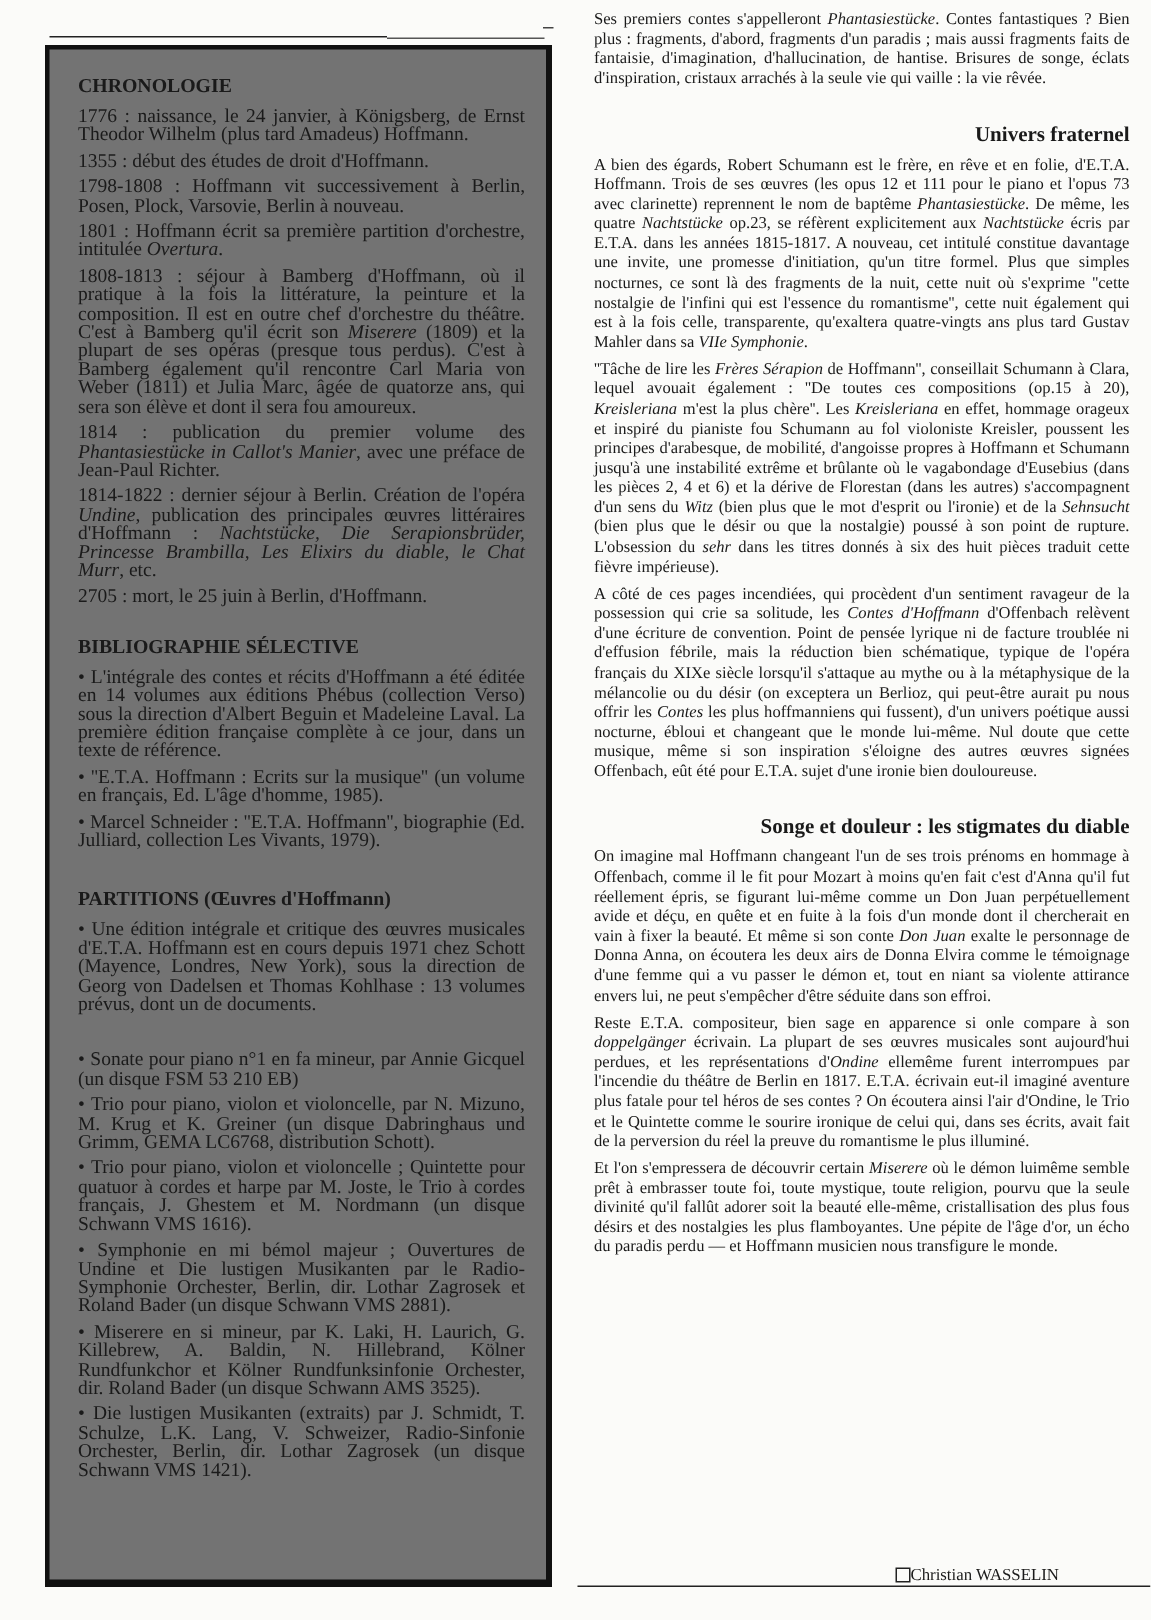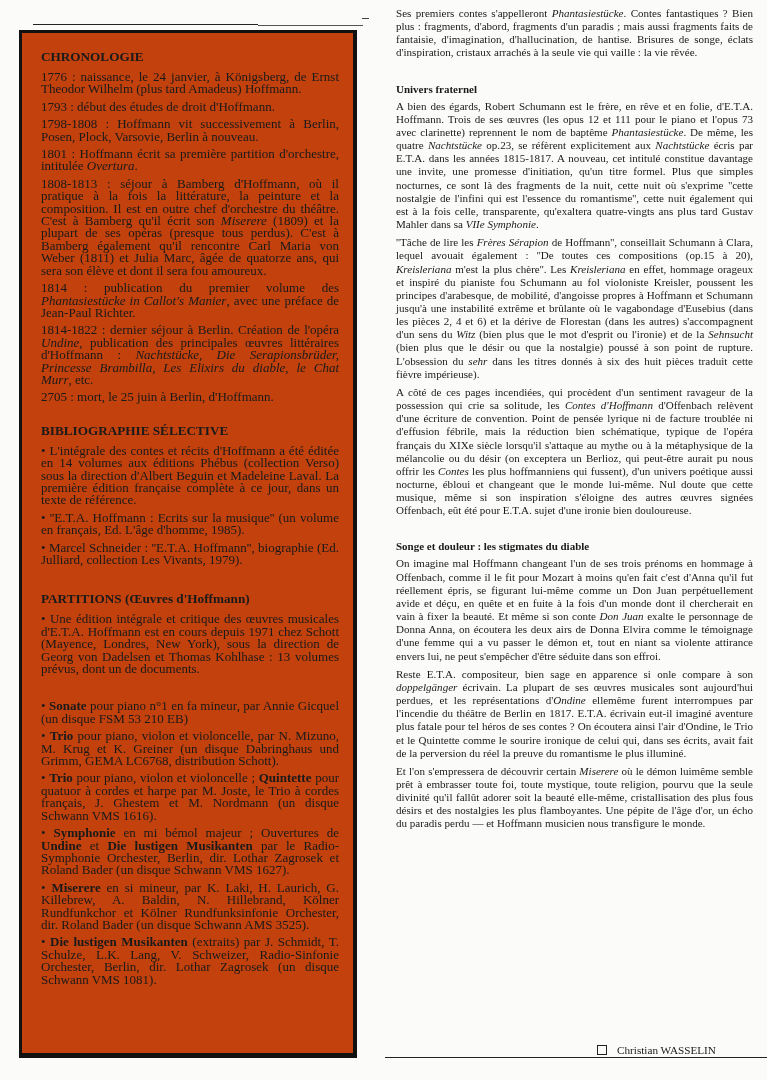--- a/index.html
+++ b/index.html
@@ -4,51 +4,51 @@
 <style>
   html, body { margin:0; padding:0; }
   body {
     width:767px; height:1080px; background:#fbfbf9; position:relative; overflow:hidden;
     font-family:"Liberation Serif", serif; color:#1a1a1a;
   }
   .top-rule-left { position:absolute; left:33px; top:24px; width:225px; height:1px; background:#222; }
   .top-rule-mid { position:absolute; left:258px; top:25px; width:105px; height:1px; background:#555; }
   .top-rule-right { position:absolute; left:362px; top:18px; width:7px; height:1px; background:#444; }
   .box {
-    position:absolute; left:19px; top:30px; width:331px; height:1020px;
+    position:absolute; left:30px; top:30px; width:331px; height:1020px;
     border:3px solid #111; border-right-width:4px; border-bottom-width:5px;
-    box-sizing:content-box; background:#c2410c;
+    box-sizing:content-box; background:#737373;
   }
   .box-inner { position:absolute; left:19px; top:16px; width:298px; }
   .sec-title { font-weight:bold; font-size:13.2px; margin:0 0 6px 0; letter-spacing:0; }
   .p { font-size:13px; line-height:12.4px; margin:0 0 5px 0; text-align:justify; }
   .gap-lg { height:14px; }
   .gap-xl { height:20px; }
   .right-col { position:absolute; left:396px; top:7px; width:357px; }
   .rp { font-size:11.05px; line-height:13.15px; margin:0 0 5px 0; text-align:justify; }
-  .sub { font-weight:bold; font-size:11px; margin:0 0 5px 0; }
+  .sub { font-weight:bold; font-size:14px; margin:0 0 5px 0;text-align:right; }
   .rgap { height:18px; }
-  .signature { position:absolute; left:597px; top:1044px; font-size:11.2px; display:flex; align-items:center; gap:10px; }
+  .signature { position:absolute; left:597px; top:1044px; font-size:11.2px; display:flex; align-items:center; }
   .sig-box { width:8px; height:8px; border:1px solid #222; display:inline-block; }
   .sig-rule { position:absolute; left:385px; top:1057px; width:382px; height:1px; background:#222; }
   i { font-style:italic; }
-  b { font-weight:bold; }
+  b { font-weight:normal; }
 </style>
 </head>
 <body>
 
 <div class="top-rule-left"></div>
 <div class="top-rule-mid"></div>
 <div class="top-rule-right"></div>
 
 <div class="box">
   <div class="box-inner">
     <div class="sec-title">CHRONOLOGIE</div>
     <p class="p">1776 : naissance, le 24 janvier, à Königsberg, de Ernst Theodor Wilhelm (plus tard Amadeus) Hoffmann.</p>
-    <p class="p">1793 : début des études de droit d'Hoffmann.</p>
+    <p class="p">1355 : début des études de droit d'Hoffmann.</p>
     <p class="p">1798-1808 : Hoffmann vit successivement à Berlin, Posen, Plock, Varsovie, Berlin à nouveau.</p>
     <p class="p"><span>1801 : Hoffmann écrit sa première partition d'orchestre, intitulée </span><i>Overtura</i><span>.</span></p>
     <p class="p"><span>1808-1813 : séjour à Bamberg d'Hoffmann, où il pratique à la fois la littérature, la peinture et la composition. Il est en outre chef d'orchestre du théâtre. C'est à Bamberg qu'il écrit son </span><i>Miserere</i><span> (1809) et la plupart de ses opéras (presque tous perdus). C'est à Bamberg également qu'il rencontre Carl Maria von Weber (1811) et Julia Marc, âgée de quatorze ans, qui sera son élève et dont il sera fou amoureux.</span></p>
     <p class="p"><span>1814 : publication du premier volume des </span><i>Phantasiestücke in Callot's Manier</i><span>, avec une préface de Jean-Paul Richter.</span></p>
     <p class="p"><span>1814-1822 : dernier séjour à Berlin. Création de l'opéra </span><i>Undine</i><span>, publication des principales œuvres littéraires d'Hoffmann : </span><i>Nachtstücke, Die Serapionsbrüder, Princesse Brambilla, Les Elixirs du diable, le Chat Murr</i><span>, etc.</span></p>
     <p class="p">2705 : mort, le 25 juin à Berlin, d'Hoffmann.</p>
 
     <div class="gap-lg"></div>
     <div class="sec-title">BIBLIOGRAPHIE SÉLECTIVE</div>
     <p class="p">• L'intégrale des contes et récits d'Hoffmann a été éditée en 14 volumes aux éditions Phébus (collection Verso) sous la direction d'Albert Beguin et Madeleine Laval. La première édition française complète à ce jour, dans un texte de référence.</p>
@@ -56,23 +56,23 @@
     <p class="p">• Marcel Schneider : ''E.T.A. Hoffmann'', biographie (Ed. Julliard, collection Les Vivants, 1979).</p>
 
     <div class="gap-xl"></div>
     <div class="sec-title">PARTITIONS (Œuvres d'Hoffmann)</div>
     <p class="p">• Une édition intégrale et critique des œuvres musicales d'E.T.A. Hoffmann est en cours depuis 1971 chez Schott (Mayence, Londres, New York), sous la direction de Georg von Dadelsen et Thomas Kohlhase : 13 volumes prévus, dont un de documents.</p>
 
     <div class="gap-xl"></div>
     <p class="p">• <b>Sonate</b><span> pour piano n°1 en fa mineur, par Annie Gicquel (un disque FSM 53 210 EB)</span></p>
     <p class="p">• <b>Trio</b><span> pour piano, violon et violoncelle, par N. Mizuno, M. Krug et K. Greiner (un disque Dabringhaus und Grimm, GEMA LC6768, distribution Schott).</span></p>
     <p class="p">• <b>Trio</b><span> pour piano, violon et violoncelle ; </span><b>Quintette</b><span> pour quatuor à cordes et harpe par M. Joste, le Trio à cordes français, J. Ghestem et M. Nordmann (un disque Schwann VMS 1616).</span></p>
-    <p class="p">• <b>Symphonie</b><span> en mi bémol majeur ; Ouvertures de </span><b>Undine</b><span> et </span><b>Die lustigen Musikanten</b><span> par le Radio-Symphonie Orchester, Berlin, dir. Lothar Zagrosek et Roland Bader (un disque Schwann VMS 1627).</span></p>
+    <p class="p">• <b>Symphonie</b><span> en mi bémol majeur ; Ouvertures de </span><b>Undine</b><span> et </span><b>Die lustigen Musikanten</b><span> par le Radio-Symphonie Orchester, Berlin, dir. Lothar Zagrosek et Roland Bader (un disque Schwann VMS 2881).</span></p>
     <p class="p">• <b>Miserere</b><span> en si mineur, par K. Laki, H. Laurich, G. Killebrew, A. Baldin, N. Hillebrand, Kölner Rundfunkchor et Kölner Rundfunksinfonie Orchester, dir. Roland Bader (un disque Schwann AMS 3525).</span></p>
-    <p class="p">• <b>Die lustigen Musikanten</b><span> (extraits) par J. Schmidt, T. Schulze, L.K. Lang, V. Schweizer, Radio-Sinfonie Orchester, Berlin, dir. Lothar Zagrosek (un disque Schwann VMS 1081).</span></p>
+    <p class="p">• <b>Die lustigen Musikanten</b><span> (extraits) par J. Schmidt, T. Schulze, L.K. Lang, V. Schweizer, Radio-Sinfonie Orchester, Berlin, dir. Lothar Zagrosek (un disque Schwann VMS 1421).</span></p>
   </div>
 </div>
 
 <div class="right-col">
   <p class="rp"><span>Ses premiers contes s'appelleront </span><i>Phantasiestücke</i><span>. Contes fantastiques ? Bien plus : fragments, d'abord, fragments d'un paradis ; mais aussi fragments faits de fantaisie, d'imagination, d'hallucination, de hantise. Brisures de songe, éclats d'inspiration, cristaux arrachés à la seule vie qui vaille : la vie rêvée.</span></p>
 
   <div class="rgap"></div>
   <div class="sub">Univers fraternel</div>
   <p class="rp"><span>A bien des égards, Robert Schumann est le frère, en rêve et en folie, d'E.T.A. Hoffmann. Trois de ses œuvres (les opus 12 et 111 pour le piano et l'opus 73 avec clarinette) reprennent le nom de baptême </span><i>Phantasiestücke</i><span>. De même, les quatre </span><i>Nachtstücke</i><span> op.23, se réfèrent explicitement aux </span><i>Nachtstücke</i><span> écris par E.T.A. dans les années 1815-1817. A nouveau, cet intitulé constitue davantage une invite, une promesse d'initiation, qu'un titre formel. Plus que simples nocturnes, ce sont là des fragments de la nuit, cette nuit où s'exprime ''cette nostalgie de l'infini qui est l'essence du romantisme'', cette nuit également qui est à la fois celle, transparente, qu'exaltera quatre-vingts ans plus tard Gustav Mahler dans sa </span><i>VIIe Symphonie</i><span>.</span></p>
   <p class="rp"><span>''Tâche de lire les </span><i>Frères Sérapion</i><span> de Hoffmann'', conseillait Schumann à Clara, lequel avouait également : ''De toutes ces compositions (op.15 à 20), </span><i>Kreisleriana</i><span> m'est la plus chère''. Les </span><i>Kreisleriana</i><span> en effet, hommage orageux et inspiré du pianiste fou Schumann au fol violoniste Kreisler, poussent les principes d'arabesque, de mobilité, d'angoisse propres à Hoffmann et Schumann jusqu'à une instabilité extrême et brûlante où le vagabondage d'Eusebius (dans les pièces 2, 4 et 6) et la dérive de Florestan (dans les autres) s'accompagnent d'un sens du </span><i>Witz</i><span> (bien plus que le mot d'esprit ou l'ironie) et de la </span><i>Sehnsucht</i><span> (bien plus que le désir ou que la nostalgie) poussé à son point de rupture. L'obsession du </span><i>sehr</i><span> dans les titres donnés à six des huit pièces traduit cette fièvre impérieuse).</span></p>

